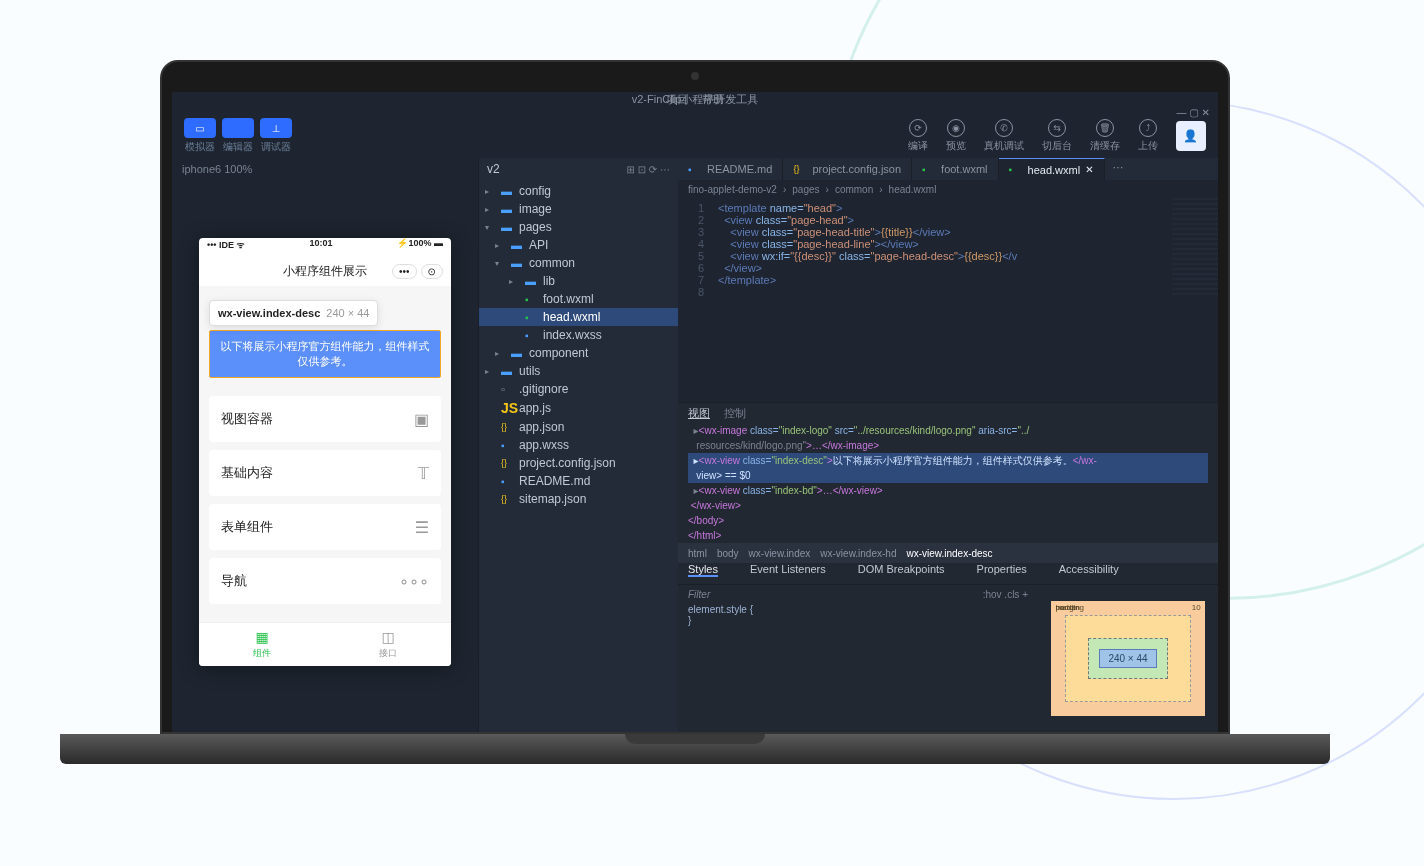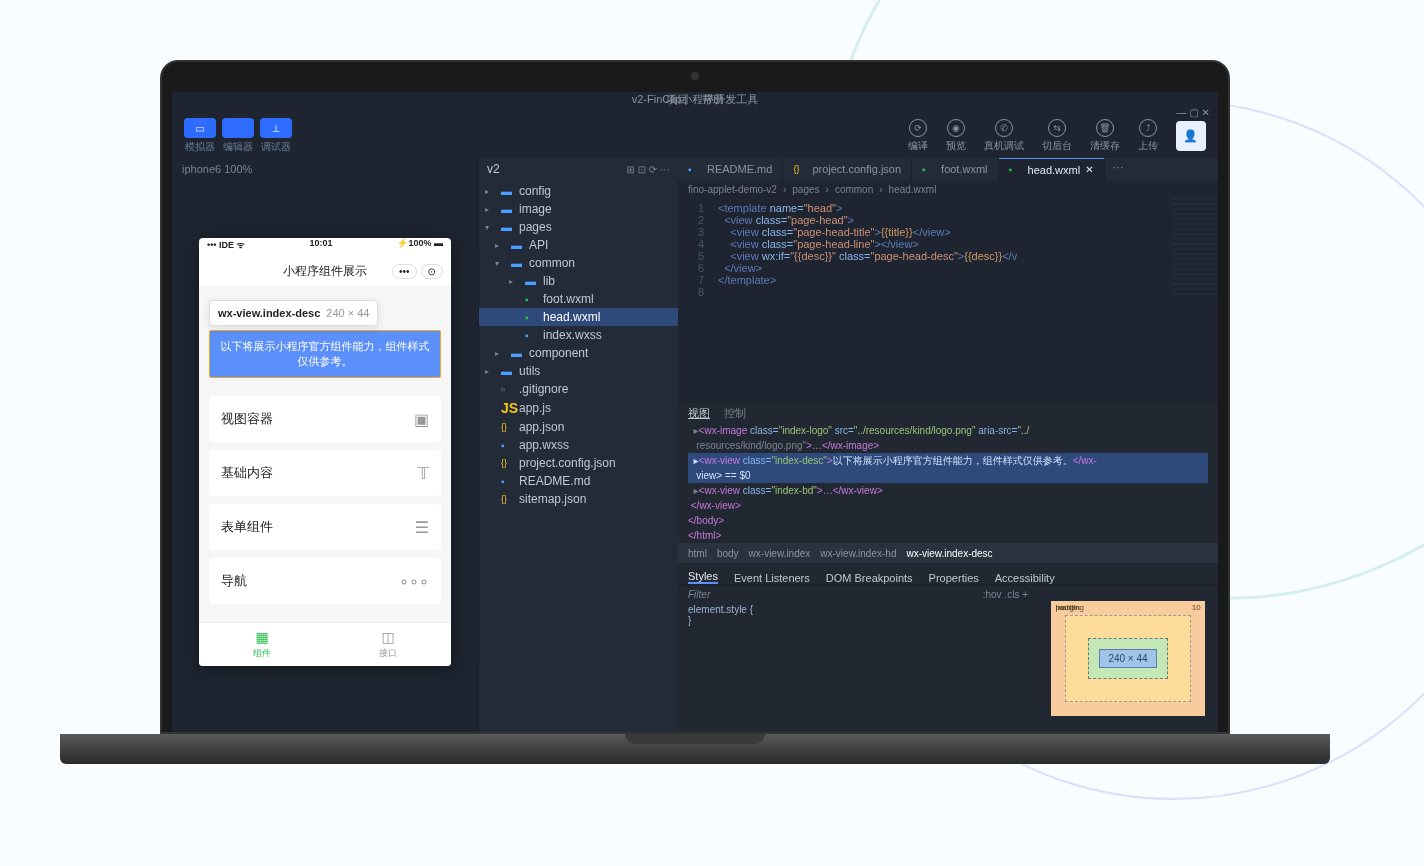--- a/index.html
+++ b/index.html
@@ -101,21 +101,21 @@
 .devtools { height: 330px; border-top: 1px solid #1a1f28; display: flex; flex-direction: column; background: #222831; font-size: 11px; }
 .dt-tabs-top { height: 20px; display: flex; gap: 14px; padding: 0 10px; align-items: center; color: #7a8393; }
 .dt-tabs-top .active { color: #c0c8d4; text-decoration: underline; }
 .dom-view { height: 120px; overflow: hidden; padding: 0 10px; font-family: Menlo, Consolas, monospace; font-size: 10px; line-height: 1.5; }
 .dom-line { white-space: pre; color: #7a8393; }
 .dom-line .el { color: #c678dd; }
 .dom-line .cls { color: #98c379; }
 .dom-hl { background: #2e4a7a; color: #cfe3ff; }
 .dom-crumbs { height: 20px; background: #2a3240; display: flex; align-items: center; gap: 10px; padding: 0 10px; font-size: 10px; color: #8a93a3; }
 .dom-crumbs .active { color: #fff; }
-.dt-sub { height: 22px; display: flex; gap: 16px; padding: 0 10px; align-items: flex-end; background: #222831; border-bottom: 1px solid #1a1f28; }
+.dt-sub { height: 22px; display: flex; gap: 32px; padding: 0 10px; align-items: flex-start; background: #222831; border-bottom: 1px solid #1a1f28; }
 .dt-sub .active { color: #e5e9f0; border-bottom: 2px solid #5b8ff9; }
 .styles-row { flex: 1; display: flex; overflow: hidden; }
 .styles-list { flex: 1; padding: 4px 10px; font-family: Menlo, Consolas, monospace; font-size: 10px; }
 .filter-row { display: flex; justify-content: space-between; color: #7a8393; margin-bottom: 4px; }
 .rule { margin-bottom: 6px; color: #9cb3d6; }
 .rule .src { float: right; color: #7a8393; text-decoration: underline; }
 .box-model { width: 180px; padding: 10px; display: flex; align-items: center; justify-content: center; }
 .bm-margin { background: #f9cc9d; padding: 14px; position: relative; font-size: 9px; color: #5a4a2a; }
 .bm-border { background: #fddc9a; padding: 22px; border: 1px dashed #999; }
 .bm-padding { background: #c3e7b5; padding: 10px; border: 1px dashed #777; }

